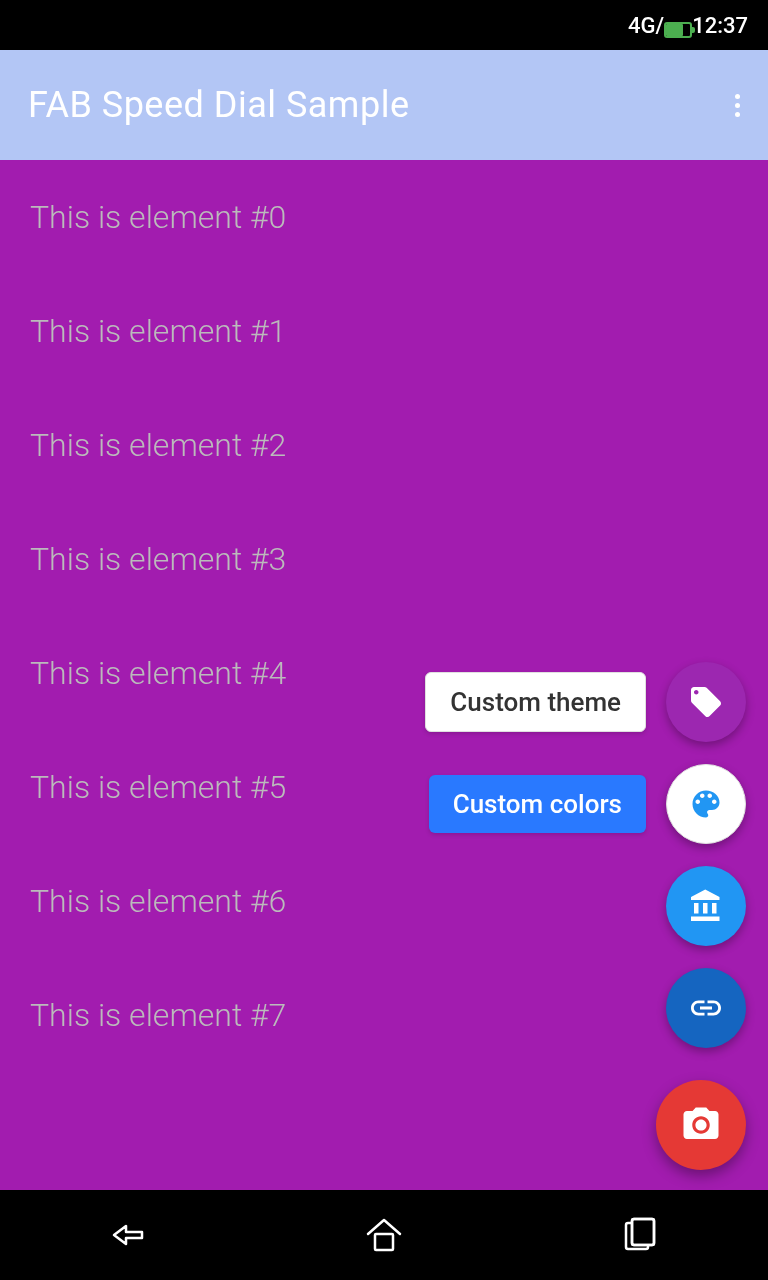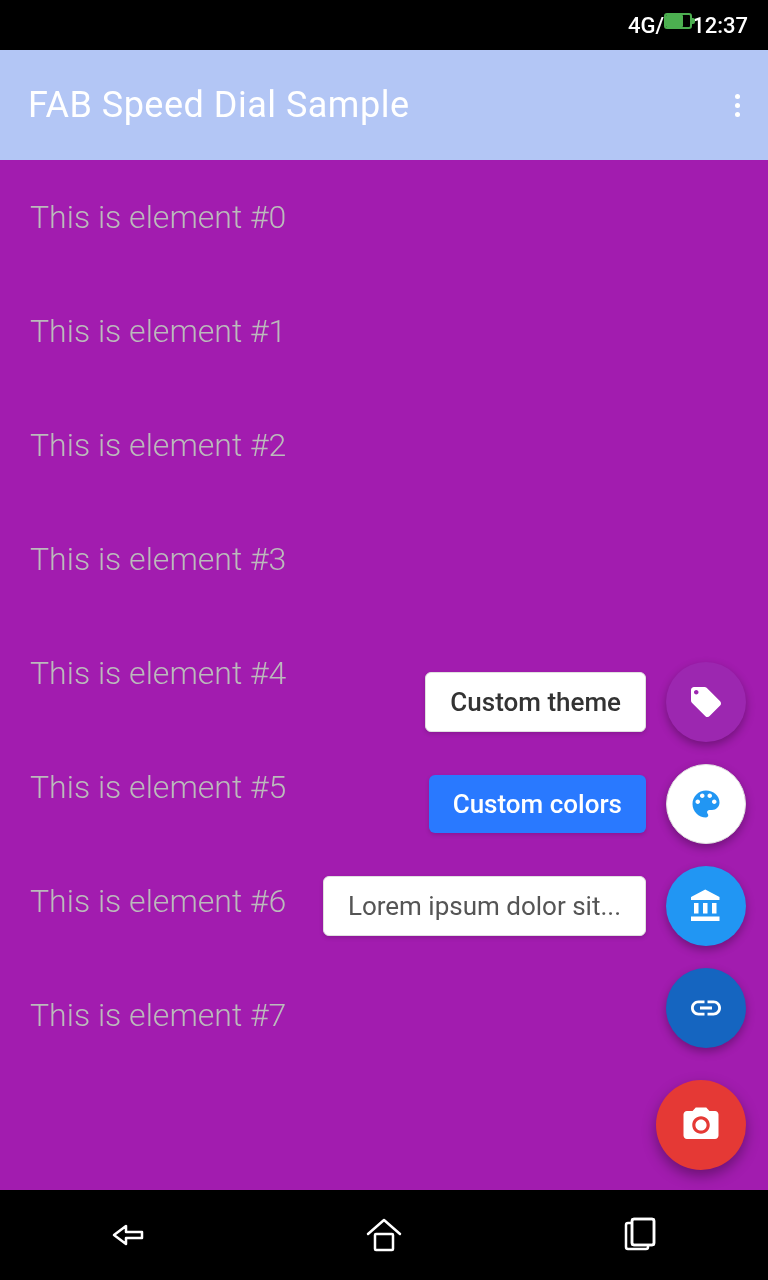--- a/index.html
+++ b/index.html
@@ -18,21 +18,21 @@
       height: 50px;
       background: #000;
       display: flex;
       align-items: center;
       justify-content: flex-end;
       padding: 0 20px;
       gap: 8px;
     }
     .status-bar-icons {
       display: flex;
-      align-items: flex-start;
+      align-items: flex-end;
     }
     .status-text {
       color: #fff;
       font-size: 22px;
       font-weight: 500;
     }
     .battery-icon {
       width: 28px;
       height: 16px;
       border: 2px solid #4CAF50;
@@ -251,21 +251,20 @@
     <div class="fab-item">
       <div class="fab-label fab-label-blue">Custom colors</div>
       <div class="fab-btn fab-white">
         <svg width="36" height="36" viewBox="0 0 24 24" fill="#2196F3">
           <path d="M12 3c-4.97 0-9 4.03-9 9s4.03 9 9 9c.83 0 1.5-.67 1.5-1.5 0-.39-.15-.74-.39-1.01-.23-.26-.38-.61-.38-.99 0-.83.67-1.5 1.5-1.5H16c2.76 0 5-2.24 5-5 0-4.42-4.03-8-9-8zm-5.5 9c-.83 0-1.5-.67-1.5-1.5S5.67 9 6.5 9 8 9.67 8 10.5 7.33 12 6.5 12zm3-4C8.67 8 8 7.33 8 6.5S8.67 5 9.5 5s1.5.67 1.5 1.5S10.33 8 9.5 8zm5 0c-.83 0-1.5-.67-1.5-1.5S13.67 5 14.5 5s1.5.67 1.5 1.5S15.33 8 14.5 8zm3 4c-.83 0-1.5-.67-1.5-1.5S16.67 9 17.5 9s1.5.67 1.5 1.5-.67 1.5-1.5 1.5z"></path>
         </svg>
       </div>
     </div>
 
     <div class="fab-item">
-      <div class="fab-label fab-label-lorem">Lorem ipsum dolor sit...</div>
       <div class="fab-btn fab-blue1">
         <svg width="36" height="36" viewBox="0 0 24 24" fill="white">
           <path d="M4 10v7h3v-7H4zm6 0v7h3v-7h-3zM2 22h19v-3H2v3zm14-12v7h3v-7h-3zM11.5 1L2 6v2h19V6l-9.5-5z"></path>
         </svg>
       </div>
     </div>
 
     <div class="fab-item">
       <div class="fab-btn fab-blue2">
         <svg width="36" height="36" viewBox="0 0 24 24" fill="white">

